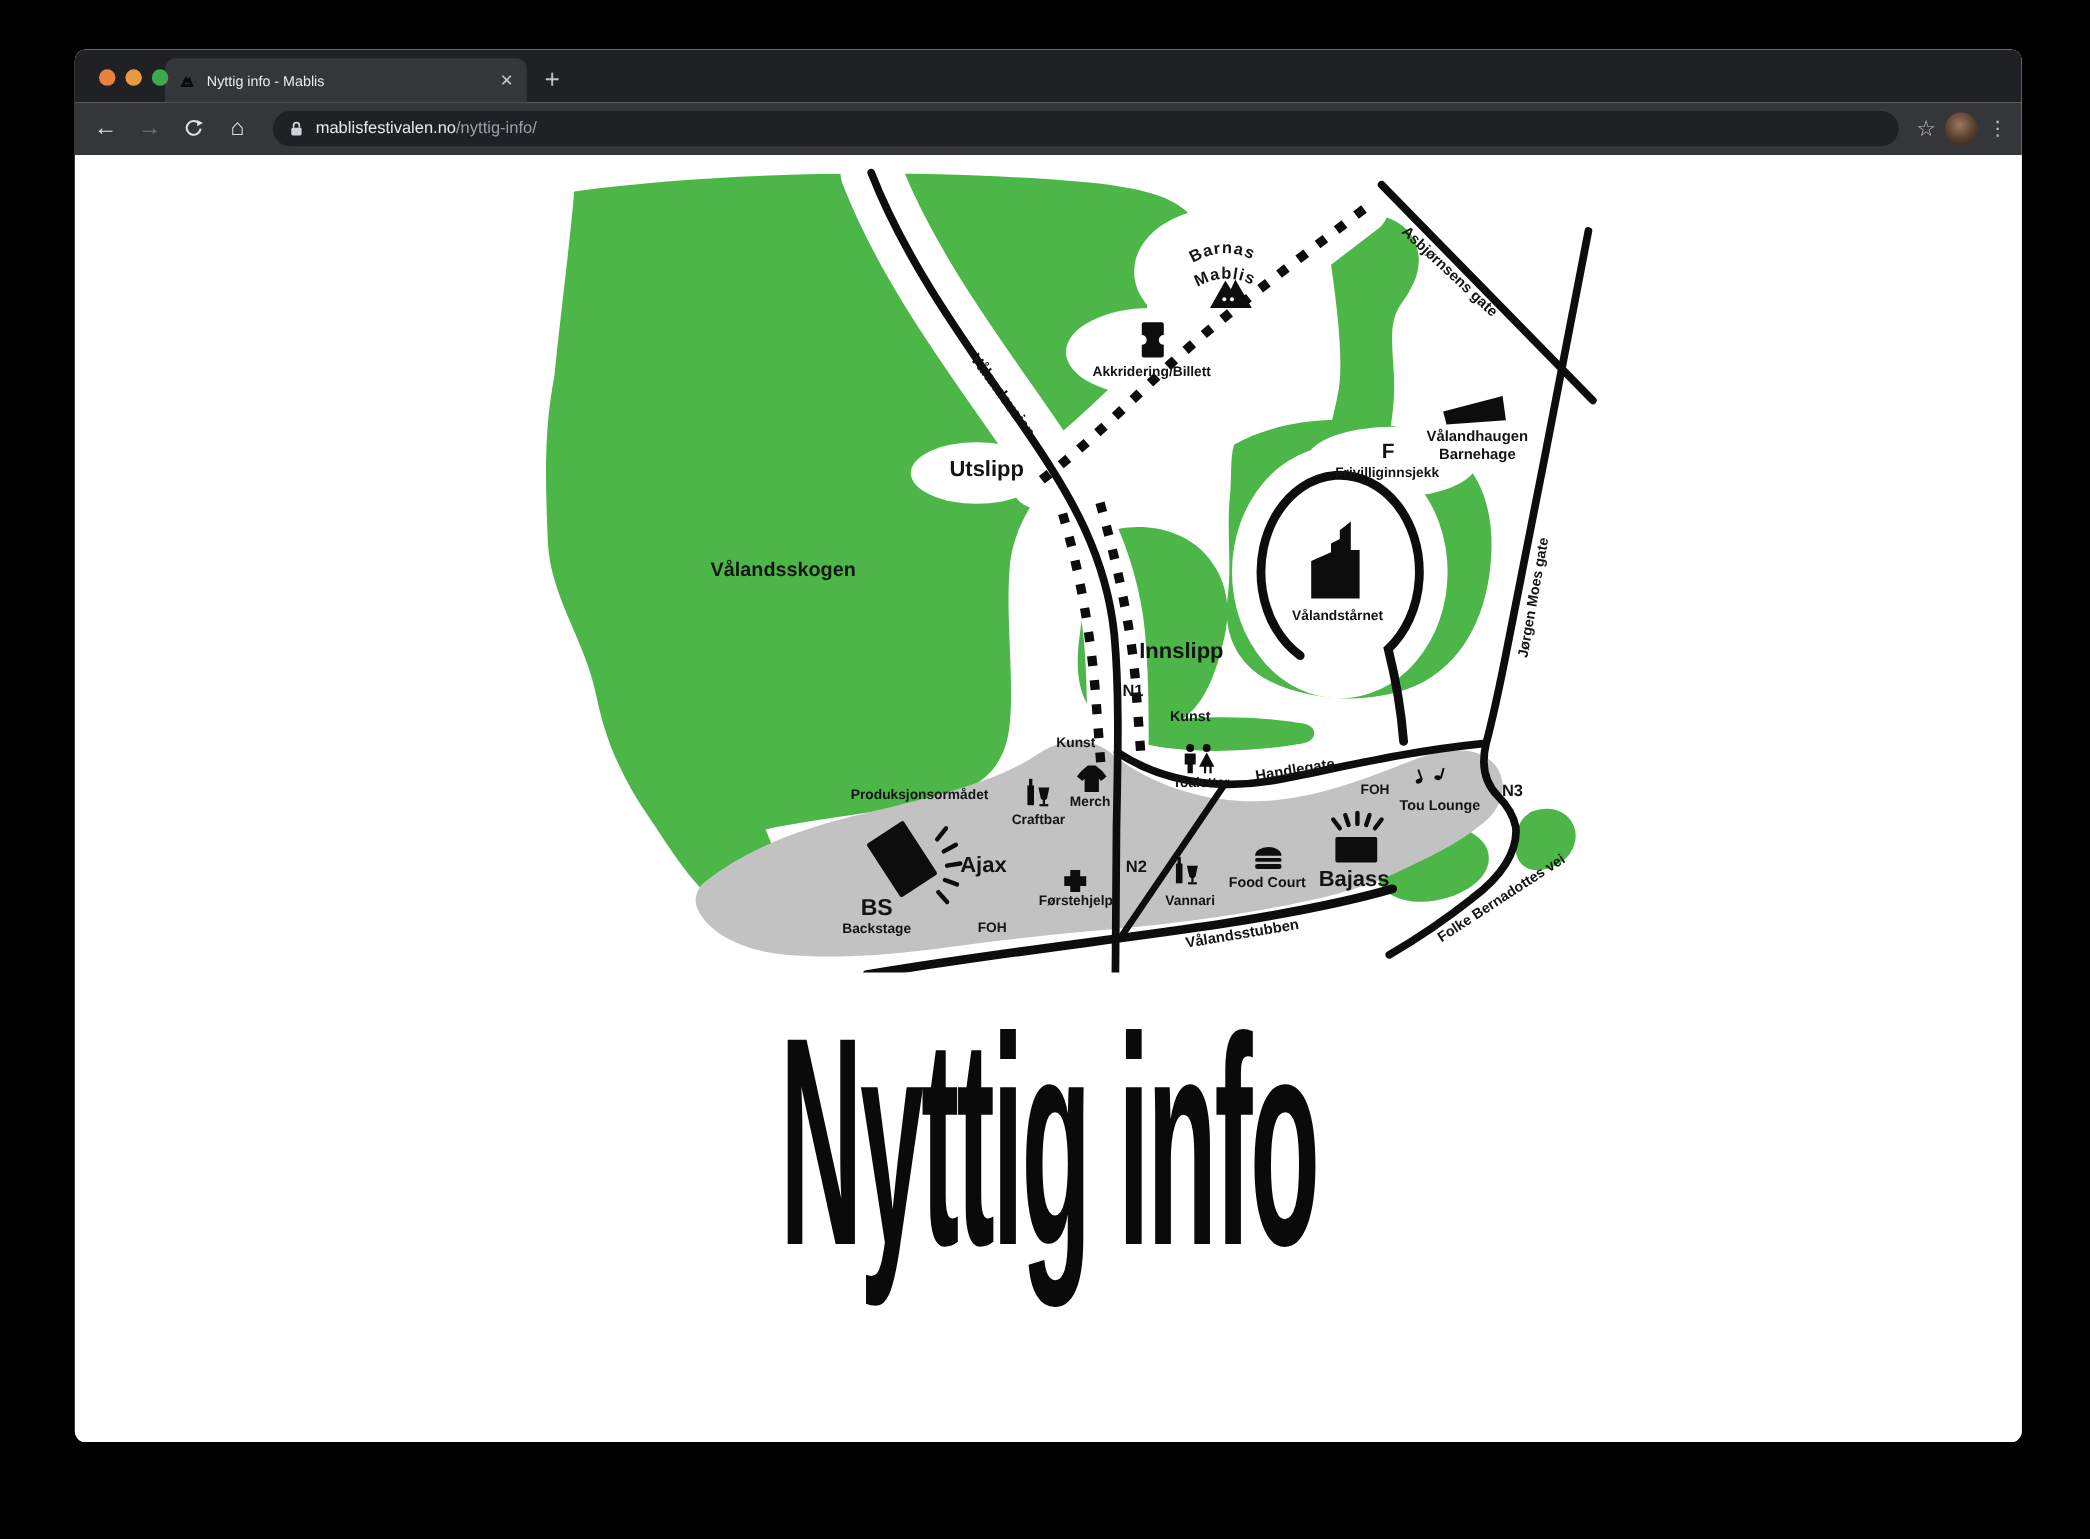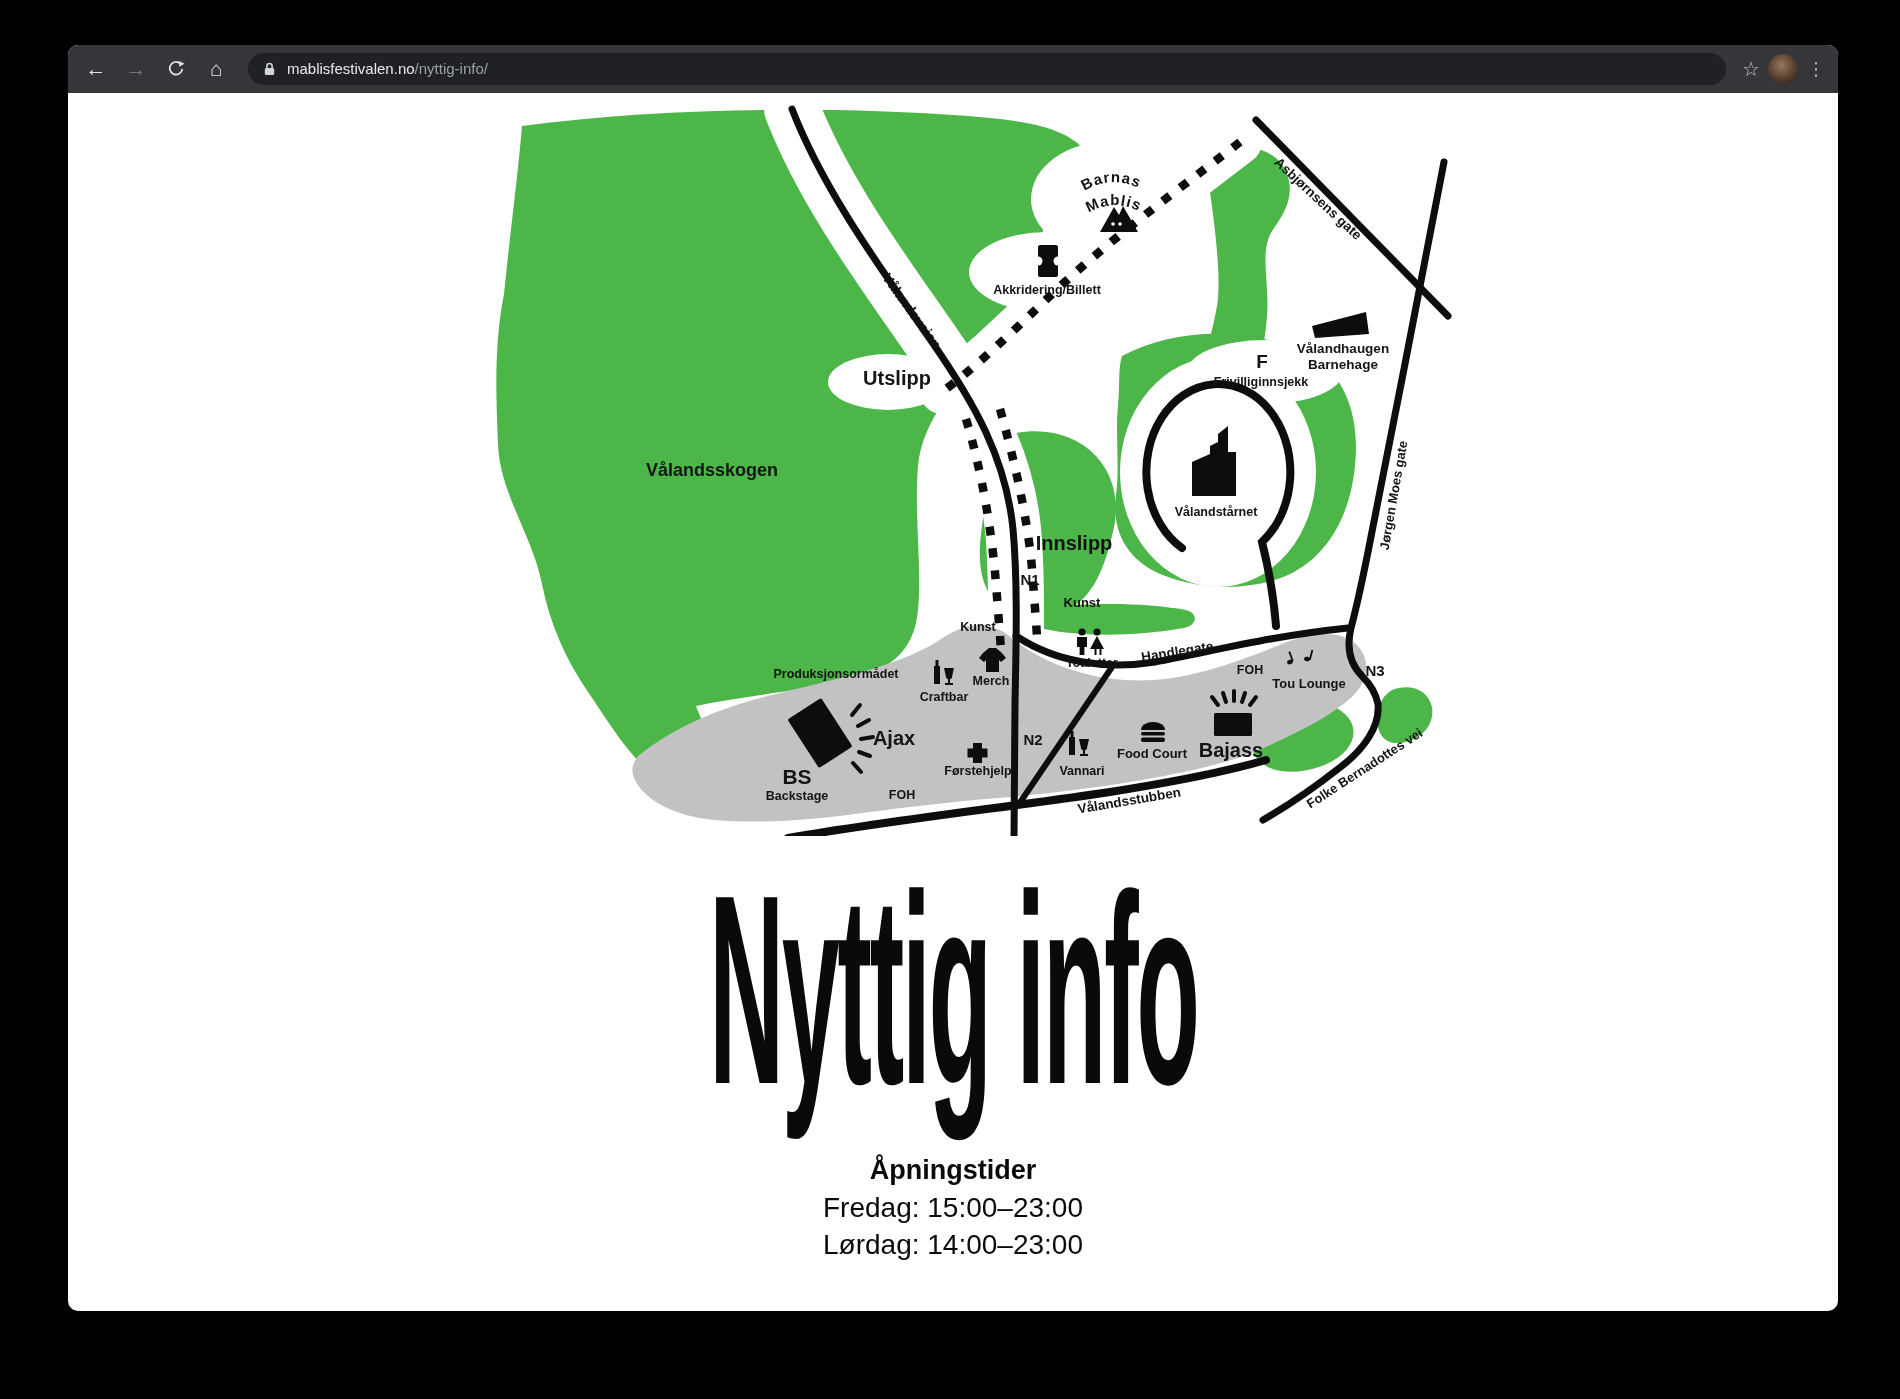--- a/index.html
+++ b/index.html
@@ -43,20 +43,37 @@
     letter-spacing:-6px;transform:scaleX(0.385);transform-origin:center;color:#0a0a0a;white-space:nowrap;}
   .hours{margin-top:36px;text-align:center;color:#0a0a0a;}
   .hours .h-title{font-weight:bold;font-size:27px;margin-bottom:4px;}
   .hours .h-line{font-size:28px;line-height:1.3;}
 </style>
 </head>
 <body>
 
 <div class="window">
 
+  <div class="tabstrip">
+    <div class="traffic">
+      <span class="t-red"></span>
+      <span class="t-yellow"></span>
+      <span class="t-green"></span>
+    </div>
+    <div class="tab">
+      <svg width="16" height="14" viewBox="0 0 16 14">
+        <path d="M2,13 L7,3 L9,6 L10.5,3.5 L14,13 Z" fill="#0a0a0a"></path>
+        <circle cx="7.2" cy="10" r="0.9" fill="#35363a"></circle>
+          <circle cx="9.4" cy="10" r="0.9" fill="#35363a"></circle>
+      </svg>
+      <span class="tab-title">Nyttig info - Mablis</span>
+      <span class="tab-close">✕</span>
+    </div>
+    <div class="newtab">+</div>
+  </div>
 
   <div class="toolbar">
     <div class="navbtn">←</div>
     <div class="navbtn disabled">→</div>
     <div class="navbtn">
       <svg width="18" height="18" viewBox="0 0 20 20">
         <path d="M15.8,5.2 A7,7 0 1 0 17,10" fill="none" stroke="#dfe1e5" stroke-width="2"></path>
         <polygon points="13.6,1.2 13.6,7.4 19.4,4.3" fill="#dfe1e5"></polygon>
       </svg>
     </div>
@@ -219,20 +236,15 @@
       <text x="327" y="696" font-size="12.5" text-anchor="middle">Backstage</text>
       <text x="432" y="695" font-size="12.5" text-anchor="middle">FOH</text>
       <text transform="translate(660,701) rotate(-9.5)" font-size="13.5" text-anchor="middle">Vålandsstubben</text>
       <text transform="translate(897,668) rotate(-33)" font-size="13" text-anchor="middle">Folke Bernadottes vei</text>
       <text transform="translate(928,392) rotate(-80)" font-size="13" text-anchor="middle">Jørgen Moes gate</text>
     </svg>
     </div>
 
     <div class="heading"><span>Nyttig info</span></div>
 
-    <div class="hours">
-      <div class="h-title">Åpningstider</div>
-      <div class="h-line">Fredag: 15:00–23:00</div>
-      <div class="h-line">Lørdag: 14:00–23:00</div>
-    </div>
 
   </div>
 </div>
 
 </body></html>

